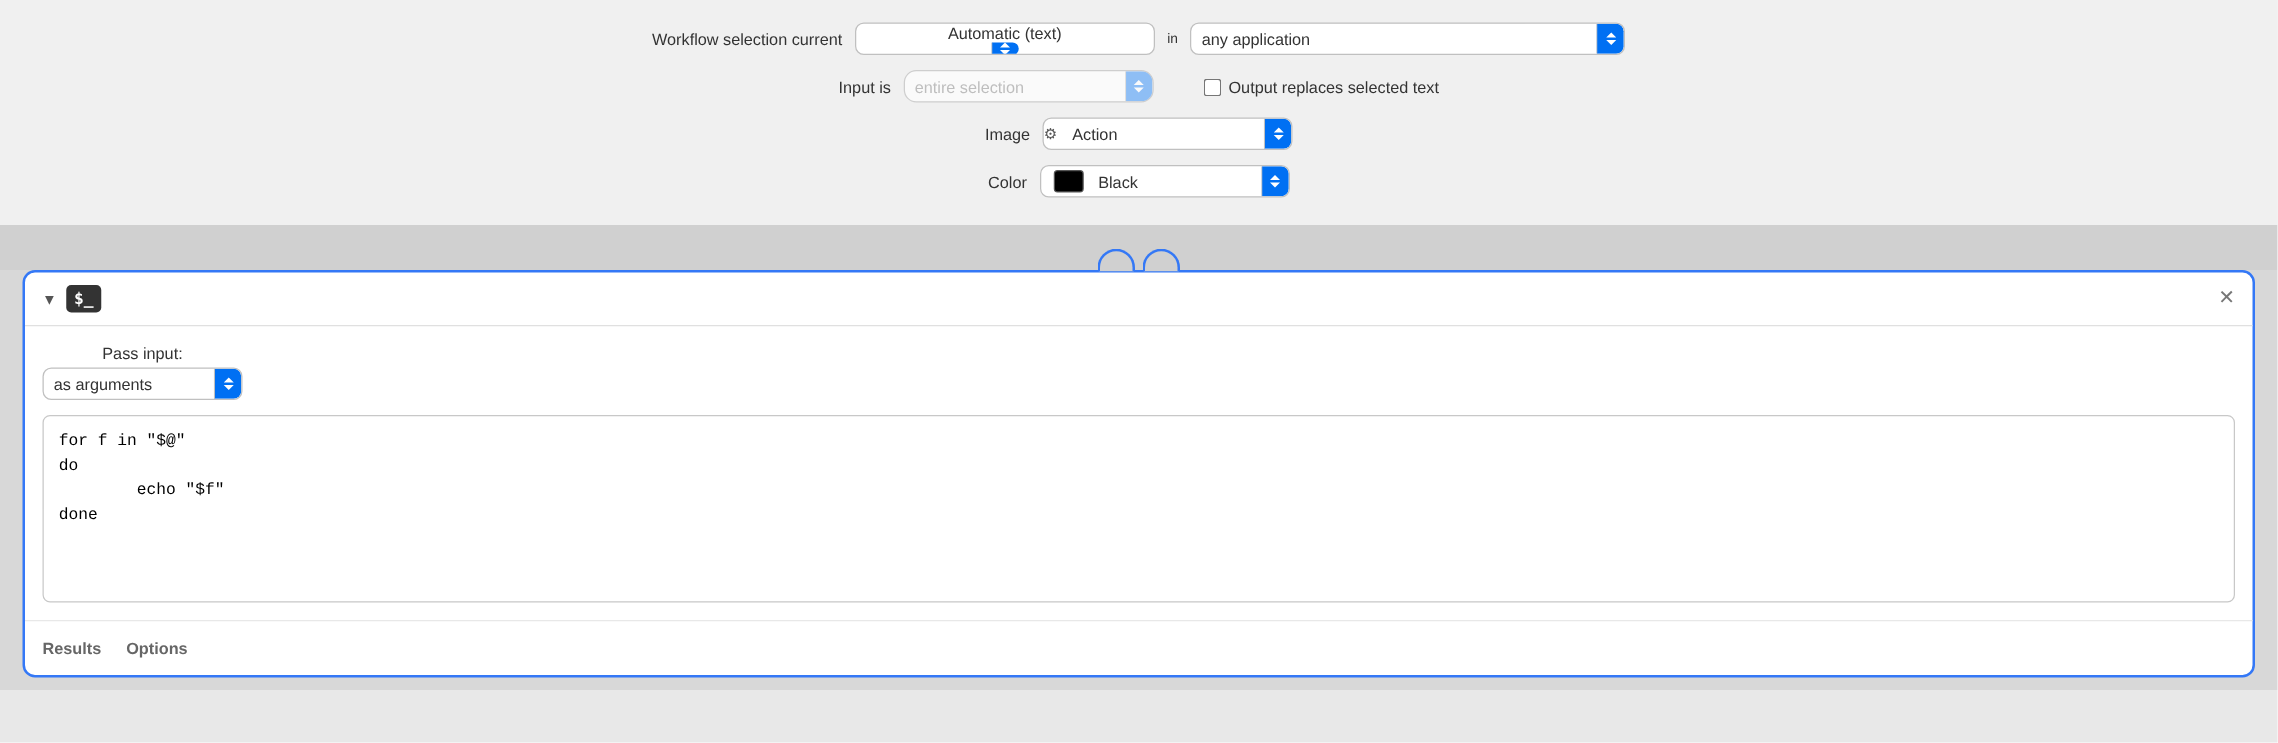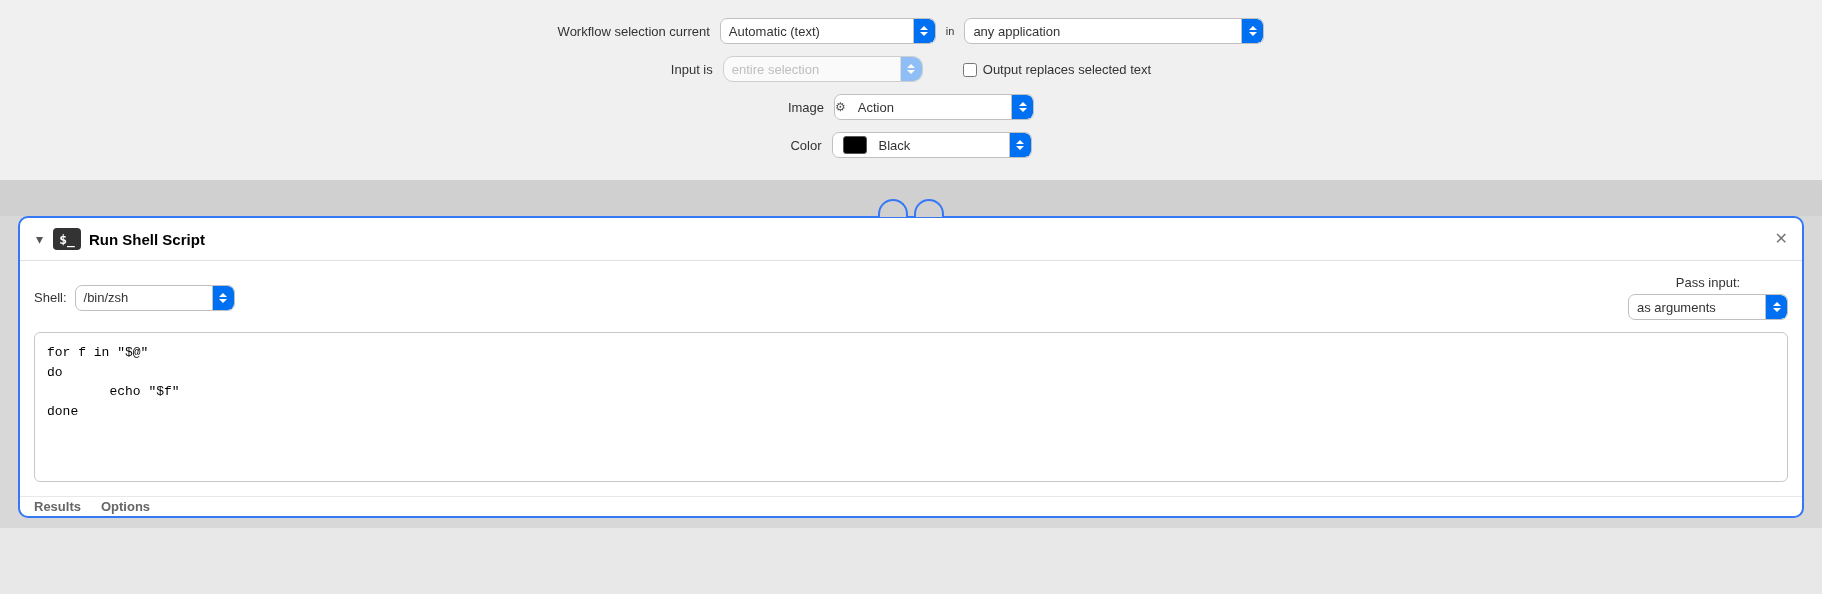--- a/index.html
+++ b/index.html
@@ -256,21 +256,21 @@
       min-height: 150px;
       font-family: "SF Mono", "Monaco", "Menlo", "Courier New", monospace;
       font-size: 13px;
       color: #000;
       white-space: pre;
       line-height: 1.5;
     }
 
     .action-footer {
       display: flex;
-      padding: 0 14px;
+      padding: 12px 14px;
       gap: 20px;
       border-top: 1px solid #e8e8e8;
       align-items: center;
     }
 
     .footer-tab {
       font-size: 13px;
       font-weight: 600;
       color: #666;
       cursor: pointer;
@@ -283,31 +283,31 @@
     }
   </style>
 </head>
 <body>
 
 <div class="top-section">
 
   <div class="form-row">
     <span class="form-label">Workflow selection current</span>
 
-    <div class="select-control" style="width: 216px;">
+    <div class="select-control" style="width: 240px; flex-direction: column;">
       <span class="select-control-text">Automatic (text)</span>
       <button class="select-control-btn">
         <div class="chevron-up"></div>
         <div class="chevron-down"></div>
       </button>
     </div>
 
     <span class="in-label">in</span>
 
-    <div class="select-control" style="width: 300px;">
+    <div class="select-control" style="width: 348px;">
       <span class="select-control-text">any application</span>
       <button class="select-control-btn">
         <div class="chevron-up"></div>
         <div class="chevron-down"></div>
       </button>
     </div>
   </div>
 
   <div class="form-row">
     <span class="form-label">Input is</span>
@@ -362,37 +362,26 @@
 </div>
 
 <div style="padding: 0 8px 10px 8px; background: #d8d8d8;">
   <div class="action-panel">
 
     <div class="action-header">
       <button class="collapse-btn">▾</button>
       <div class="terminal-icon">
         <span class="terminal-icon-inner">$_</span>
       </div>
-      <span class="action-title">Run Shell Script</span>
       <button class="close-btn">✕</button>
     </div>
 
     <div class="action-body">
 
       <div class="shell-row">
-        <div class="shell-left">
-          <span class="shell-label">Shell:</span>
-          <div class="select-control" style="width: 160px;">
-            <span class="select-control-text">/bin/zsh</span>
-            <button class="select-control-btn">
-              <div class="chevron-up"></div>
-              <div class="chevron-down"></div>
-            </button>
-          </div>
-        </div>
 
         <div class="pass-input-right">
           <span class="pass-input-label">Pass input:</span>
           <div class="select-control" style="width: 160px;">
             <span class="select-control-text">as arguments</span>
             <button class="select-control-btn">
               <div class="chevron-up"></div>
               <div class="chevron-down"></div>
             </button>
           </div>

